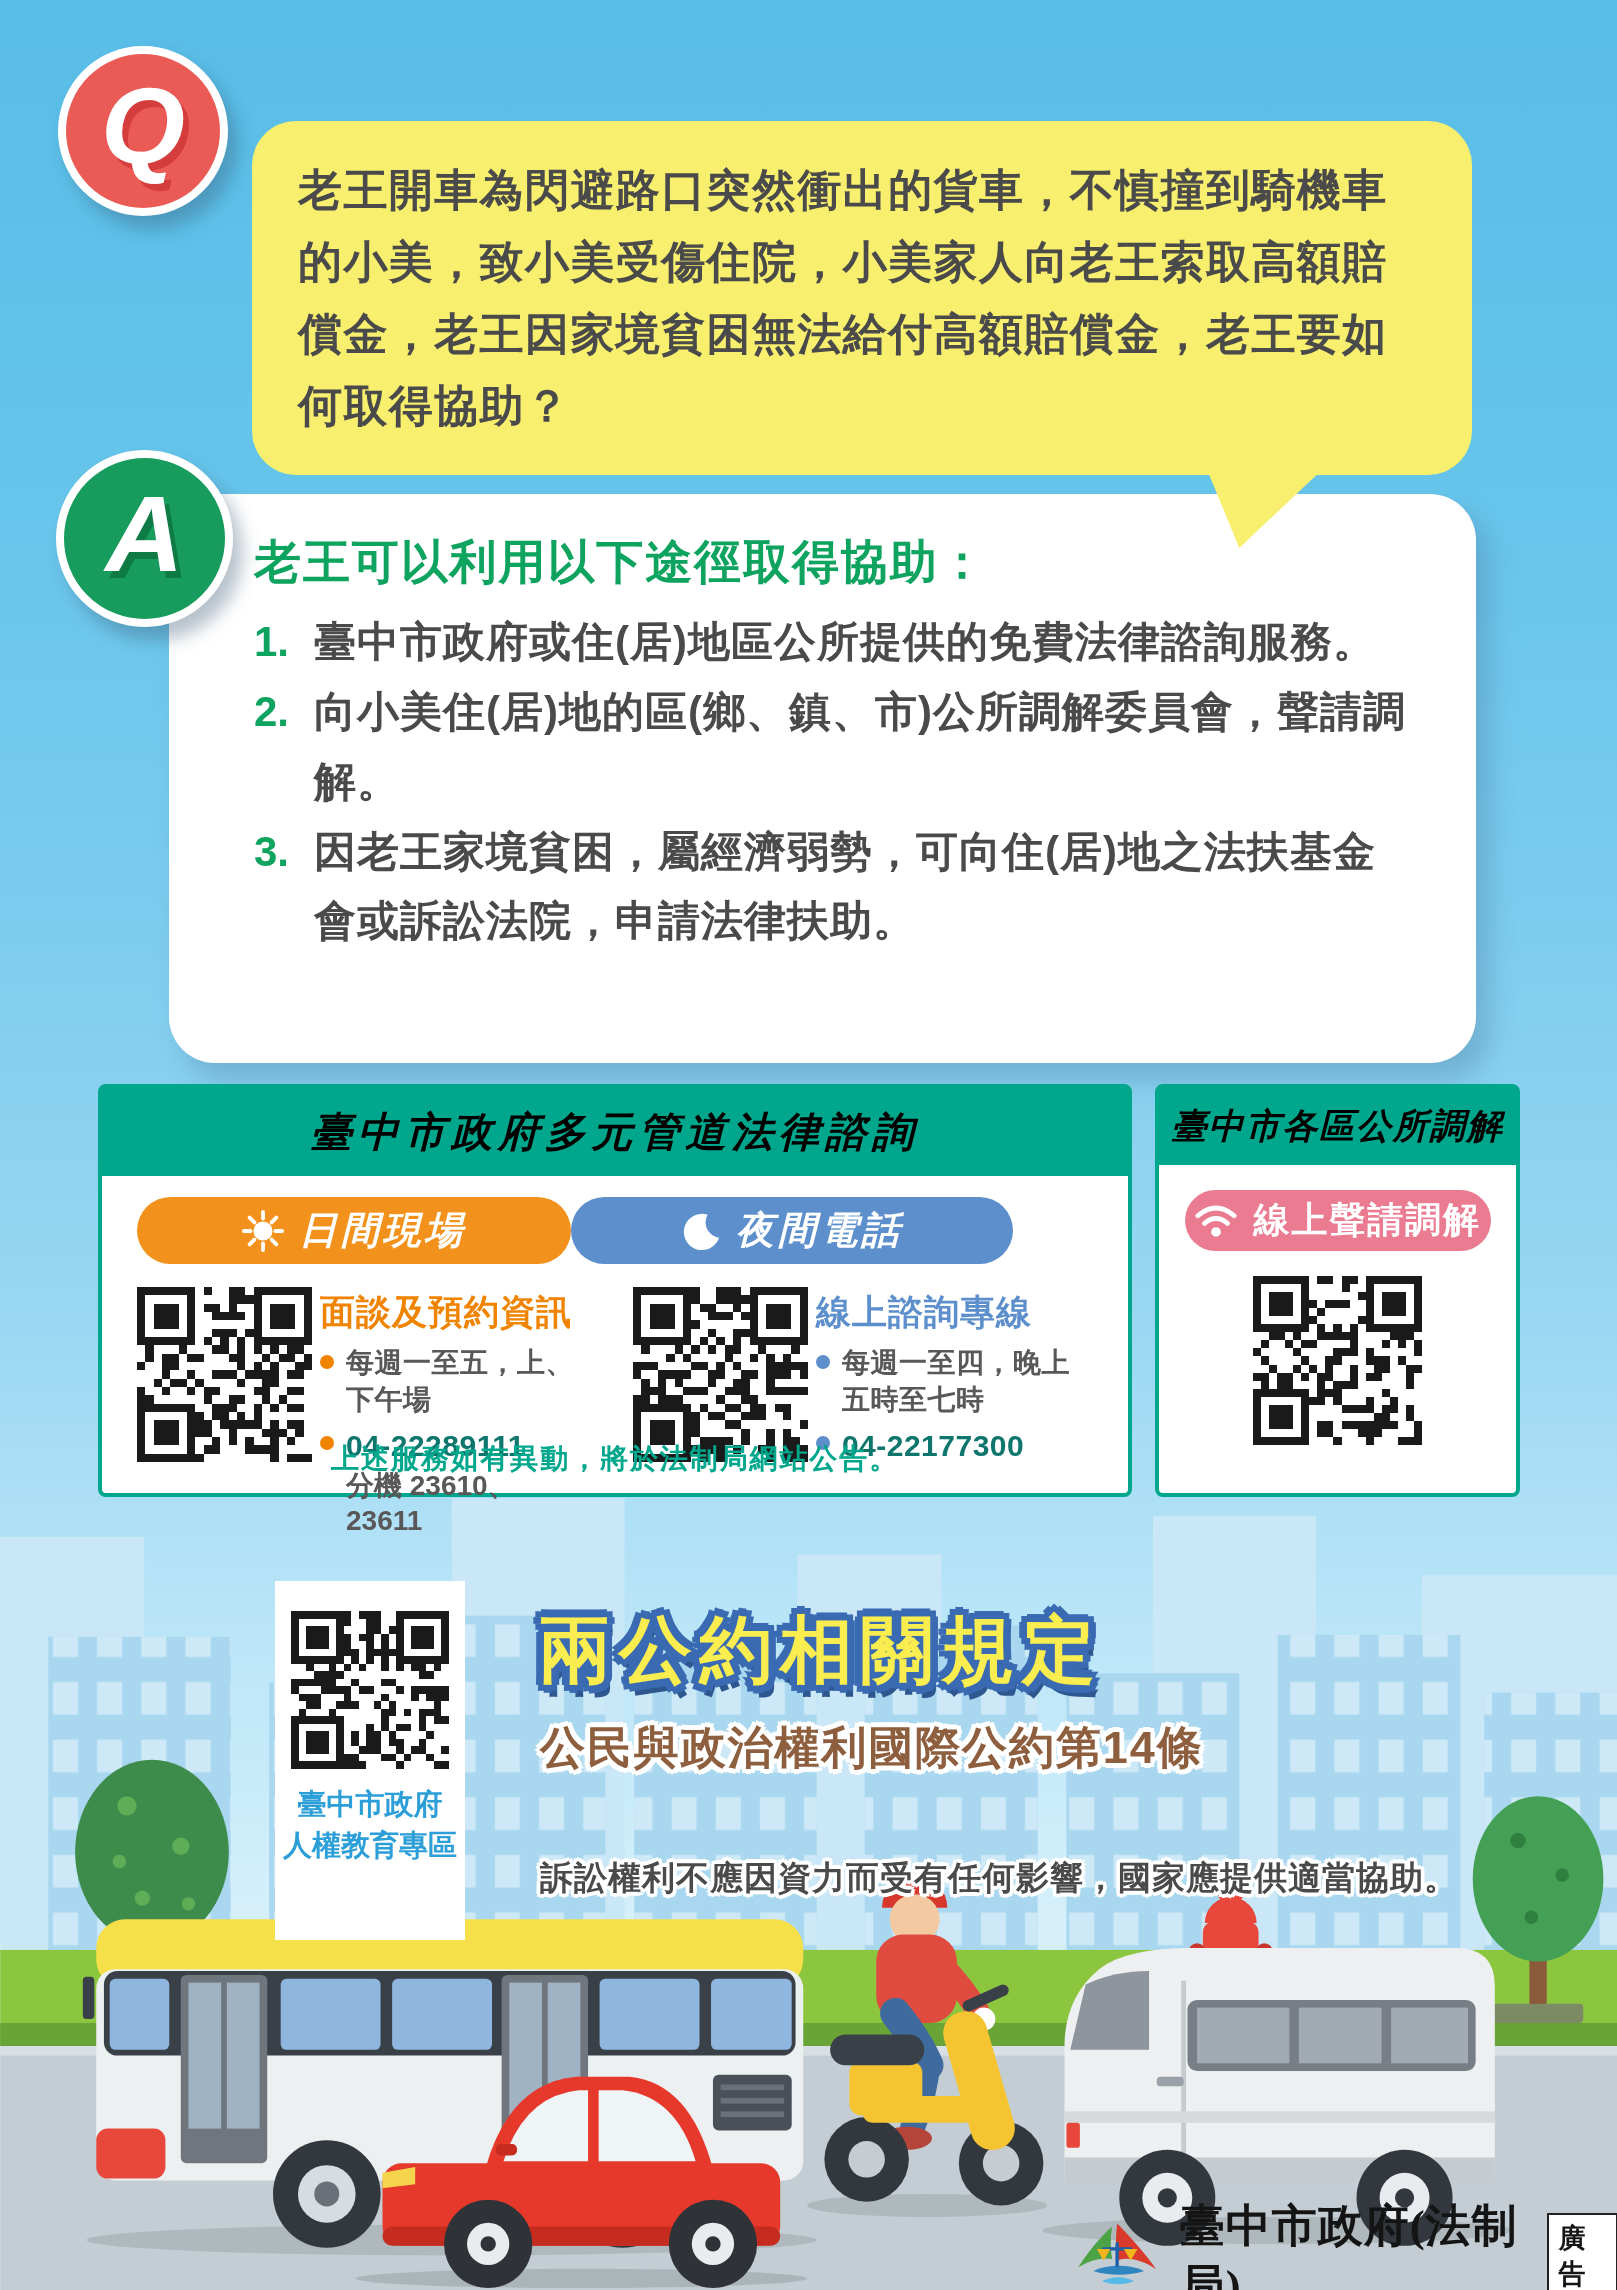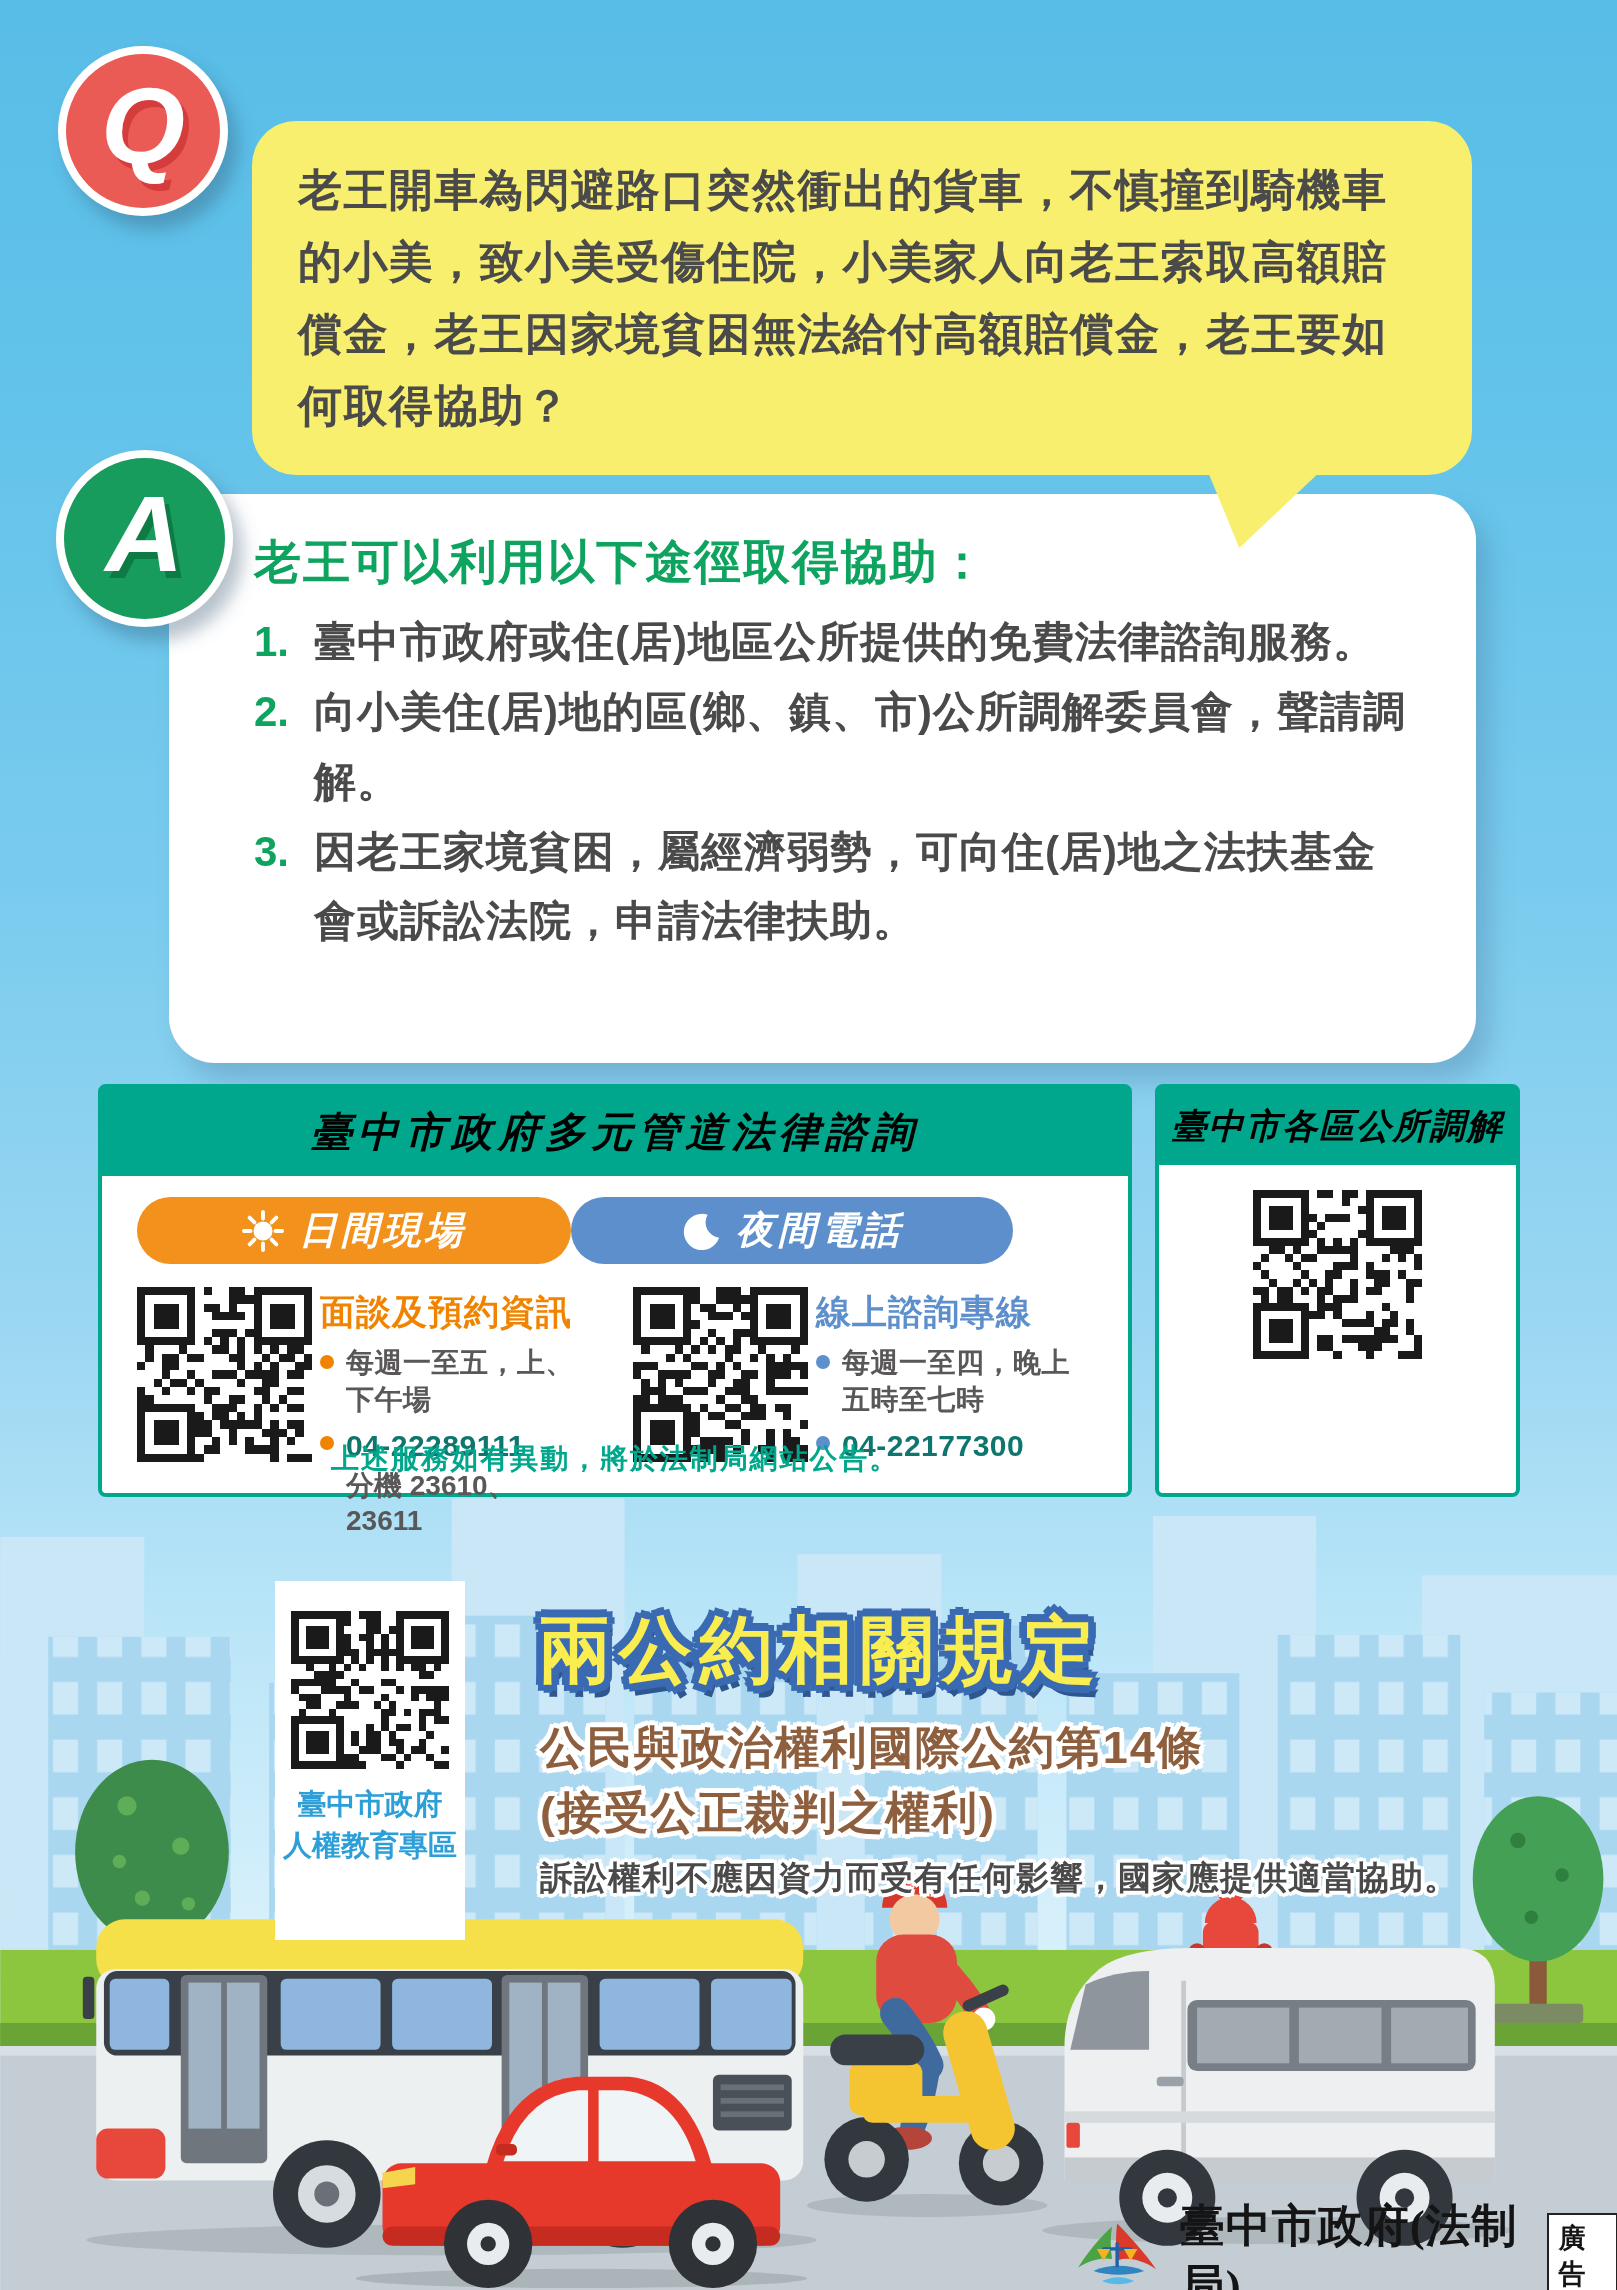--- a/index.html
+++ b/index.html
@@ -851,20 +851,32 @@
             <span class="phone">04-22177300</span>
           </div>
         </div>
       </div>
     </div>
     <p class="panel-note">上述服務如有異動，將於法制局網站公告。</p>
   </section>
 
   <section class="panel panel-mediation">
     <header class="panel-header">臺中市各區公所調解</header>
+    <div class="pill pill-pink">
+      <span class="icon">
+        <svg width="44" height="37" viewBox="0 0 46 38">
+            <g stroke="#fff" stroke-width="5" fill="none" stroke-linecap="round">
+              <path d="M4 14 Q23 -2 42 14"></path>
+              <path d="M11 22 Q23 12 35 22"></path>
+            </g>
+            <circle cx="23" cy="31" r="5" fill="#fff"></circle>
+          </svg>
+      </span>
+      <span>線上聲請調解</span>
+    </div>
     <div class="qr qr-mediation"><svg viewBox="0 0 21 21" width="100%" height="100%" shape-rendering="crispEdges">
           <rect width="21" height="21" fill="#fff"></rect>
           <g fill="#1a1a1a">
             <rect x="0" y="0" width="1" height="1"></rect>
             <rect x="1" y="0" width="1" height="1"></rect>
             <rect x="2" y="0" width="1" height="1"></rect>
             <rect x="3" y="0" width="1" height="1"></rect>
             <rect x="4" y="0" width="1" height="1"></rect>
             <rect x="5" y="0" width="1" height="1"></rect>
             <rect x="6" y="0" width="1" height="1"></rect>
@@ -1314,21 +1326,20 @@
             <rect x="20" y="20" width="1" height="1"></rect>
           </g>
         </svg></div>
     <div class="qr-caption">
       <span>臺中市政府</span><br>
       <span>人權教育專區</span>
     </div>
   </div>
   <h1 class="abs covenant-title">兩公約相關規定</h1>
   <h2 class="abs covenant-sub covenant-sub1">公民與政治權利國際公約第14條</h2>
-  <h2 class="abs covenant-sub covenant-sub2">(接受公正裁判之權利)</h2>
   <p class="abs covenant-body">訴訟權利不應因資力而受有任何影響，國家應提供適當協助。</p>
 
   <div class="abs footer">
     <svg width="111" height="79" viewBox="0 0 116 82">
       <path d="M58 2 C70 14 92 38 104 56 C86 44 70 42 60 45 C56 38 56 20 58 2 Z" fill="#D93A2B"></path>
       <path d="M52 6 C38 18 22 38 12 54 C28 44 42 42 52 44 C50 32 50 18 52 6 Z" fill="#4CA345"></path>
       <path d="M30 58 C48 50 72 50 90 58 C72 64 48 64 30 58 Z" fill="#2E86C1"></path>
       <path d="M40 70 C54 64 66 64 78 70 C66 75 52 75 40 70 Z" fill="#57B9E8"></path>
       <g stroke="#1F5FA8" stroke-width="4" fill="none" stroke-linecap="round">
         <line x1="58" y1="26" x2="58" y2="52"></line>

